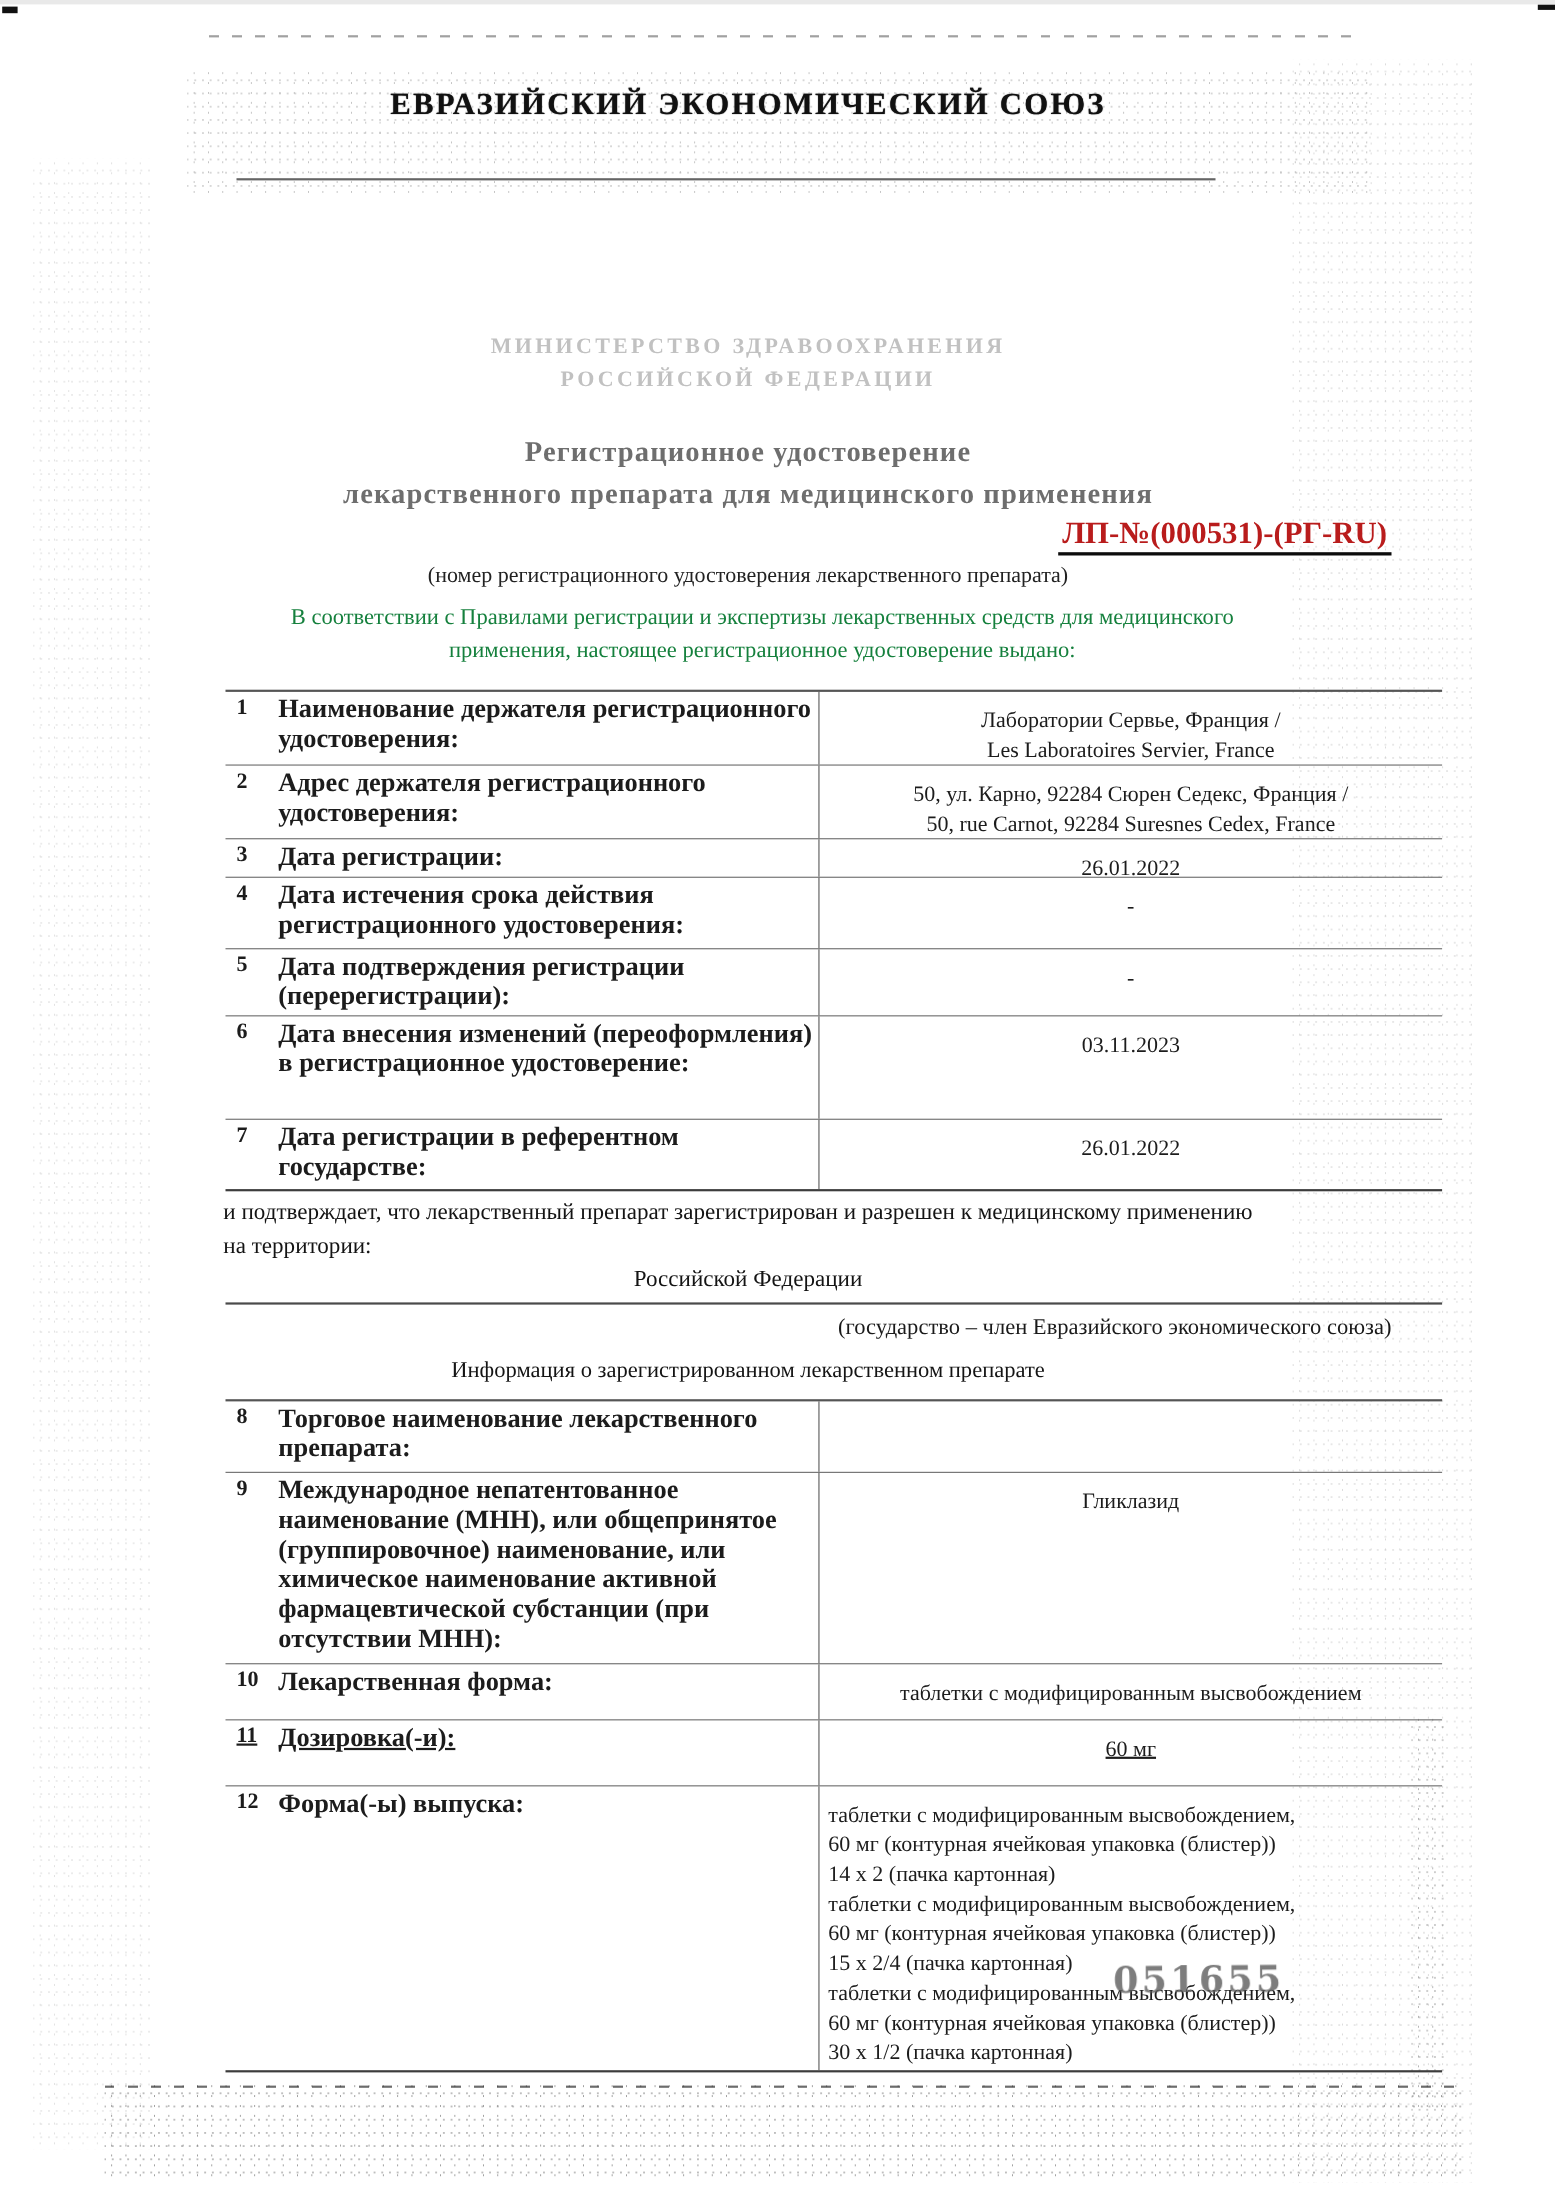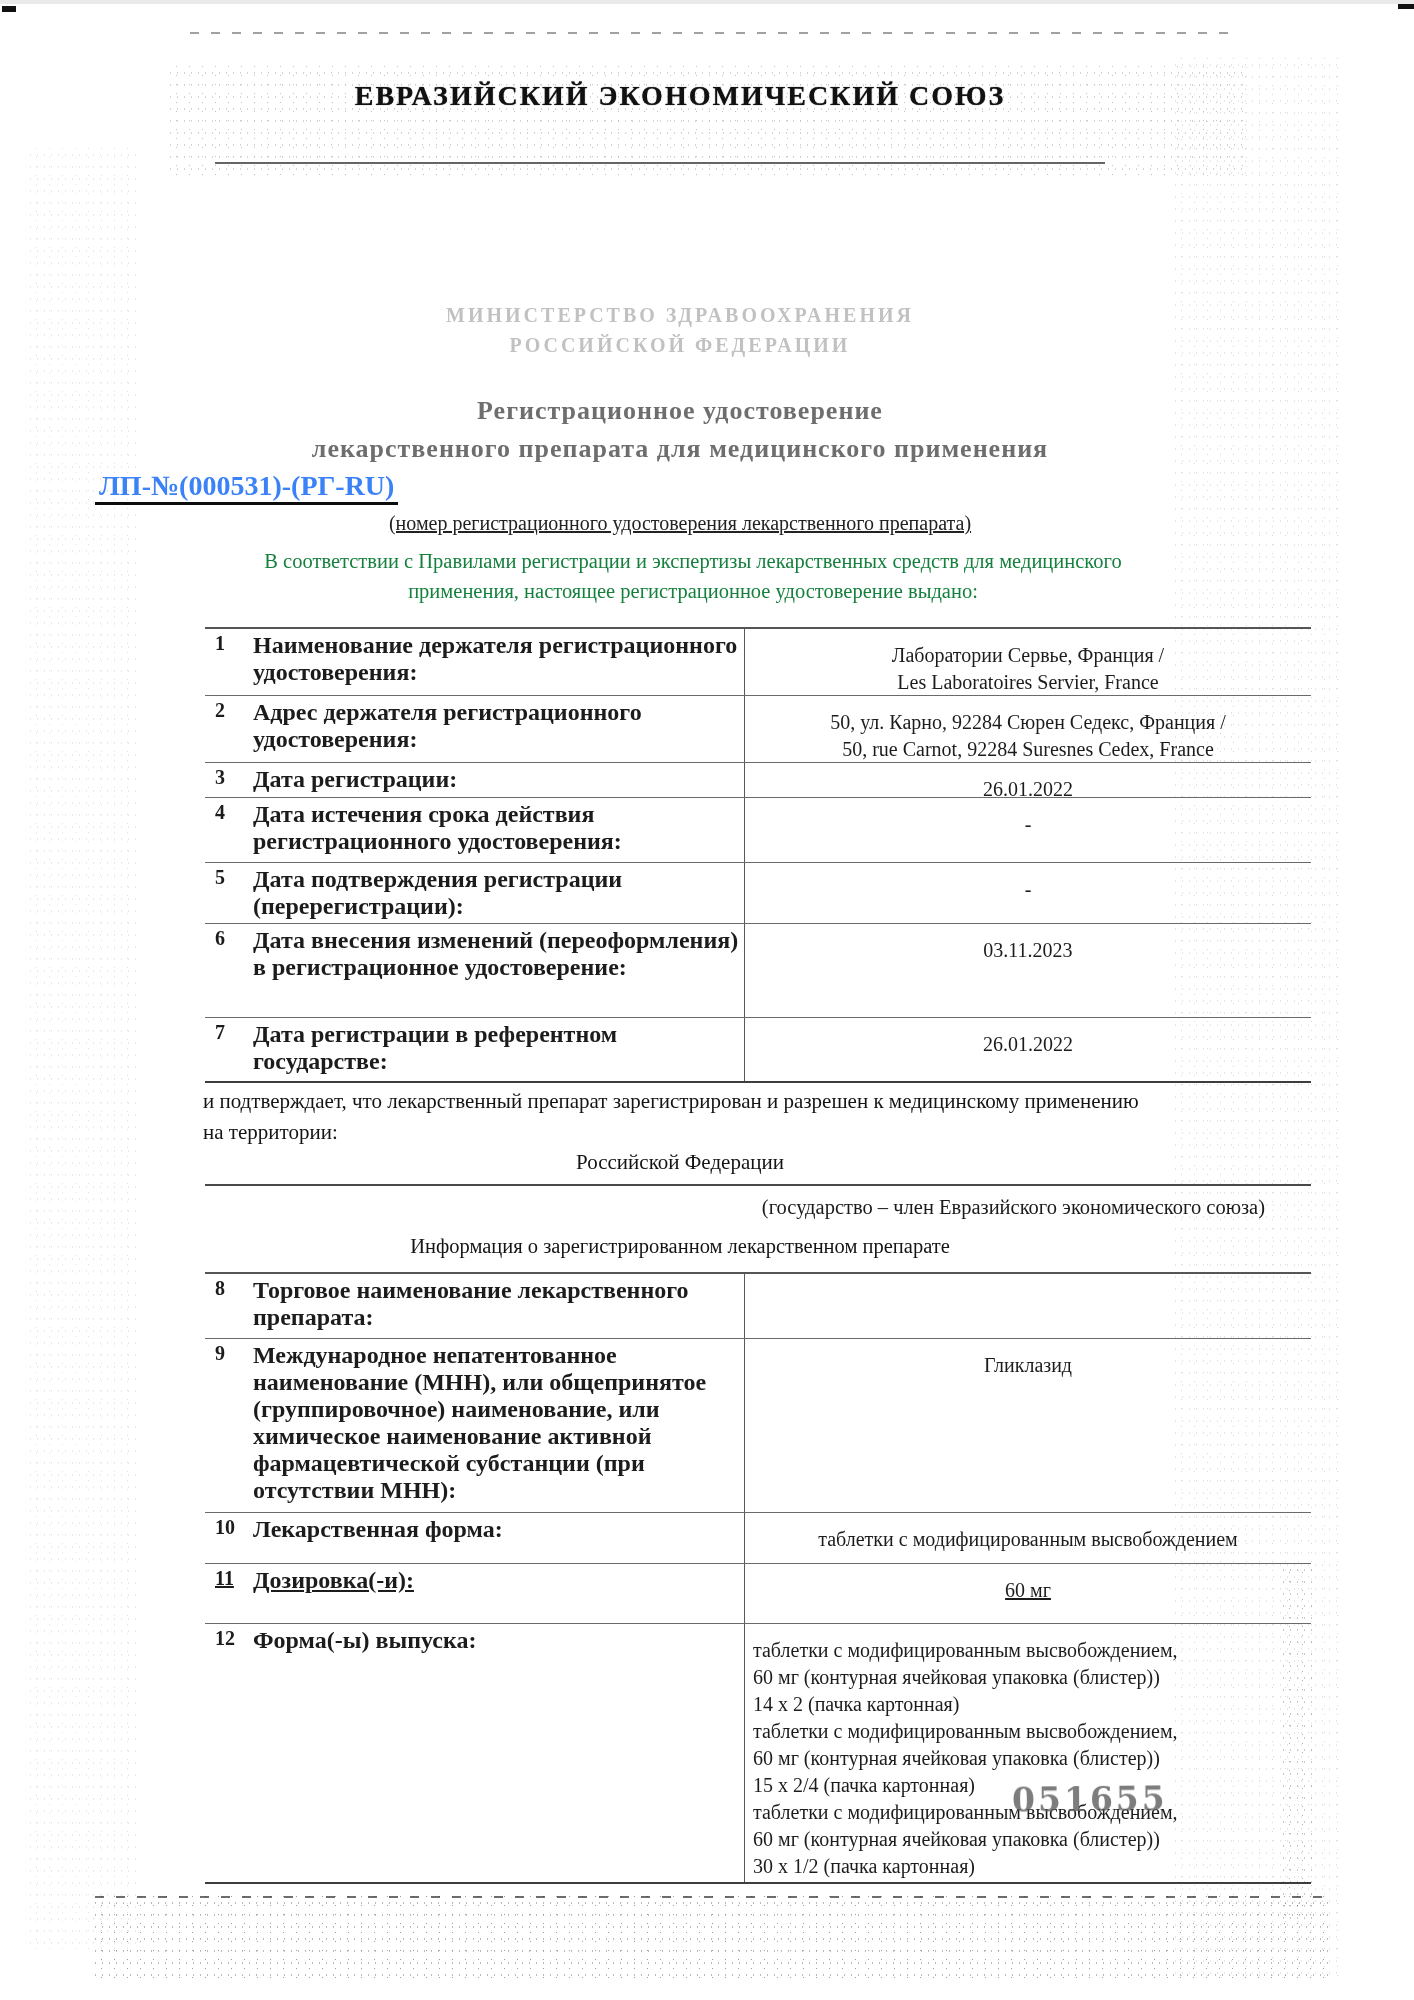--- a/index.html
+++ b/index.html
@@ -37,27 +37,27 @@
   }
   
   .doc-title{
     position:absolute;left:95px;width:1170px;text-align:center;
     font-size:26px;font-weight:bold;color:#6e6e6e;filter:blur(.4px);
     letter-spacing:1px;
   }
   .title1{top:392px;}
   .title2{top:430px;}
   .reg-no{
-    position:absolute;left:95px;top:466px;width:1170px;text-align:left;
-    font-size:28px;font-weight:bold;color:#3b82f6;
+    position:absolute;left:95px;top:466px;width:1170px;text-align:right;
+    font-size:28px;font-weight:bold;color:#b91c1c;
   }
   .reg-no span{border-bottom:3px solid #0c0c0c;padding:0 4px 1px;}
   .reg-no-caption{
     position:absolute;left:95px;top:508px;width:1170px;text-align:center;
-    font-size:20px;color:#222;text-decoration:underline;
+    font-size:20px;color:#222;
   }
   .intro{
     position:absolute;left:108px;top:542px;width:1170px;text-align:center;
     font-size:20.5px;line-height:30px;color:#15803d;white-space:pre-line;
   }
   
   .regtable{position:absolute;left:205px;width:1106px;border-top:2px solid #555;}
   .t1{top:623px;}
   .t2{top:1268px;}
   .rrow{display:flex;border-bottom:1px solid #6a6a6a;box-sizing:border-box;}

